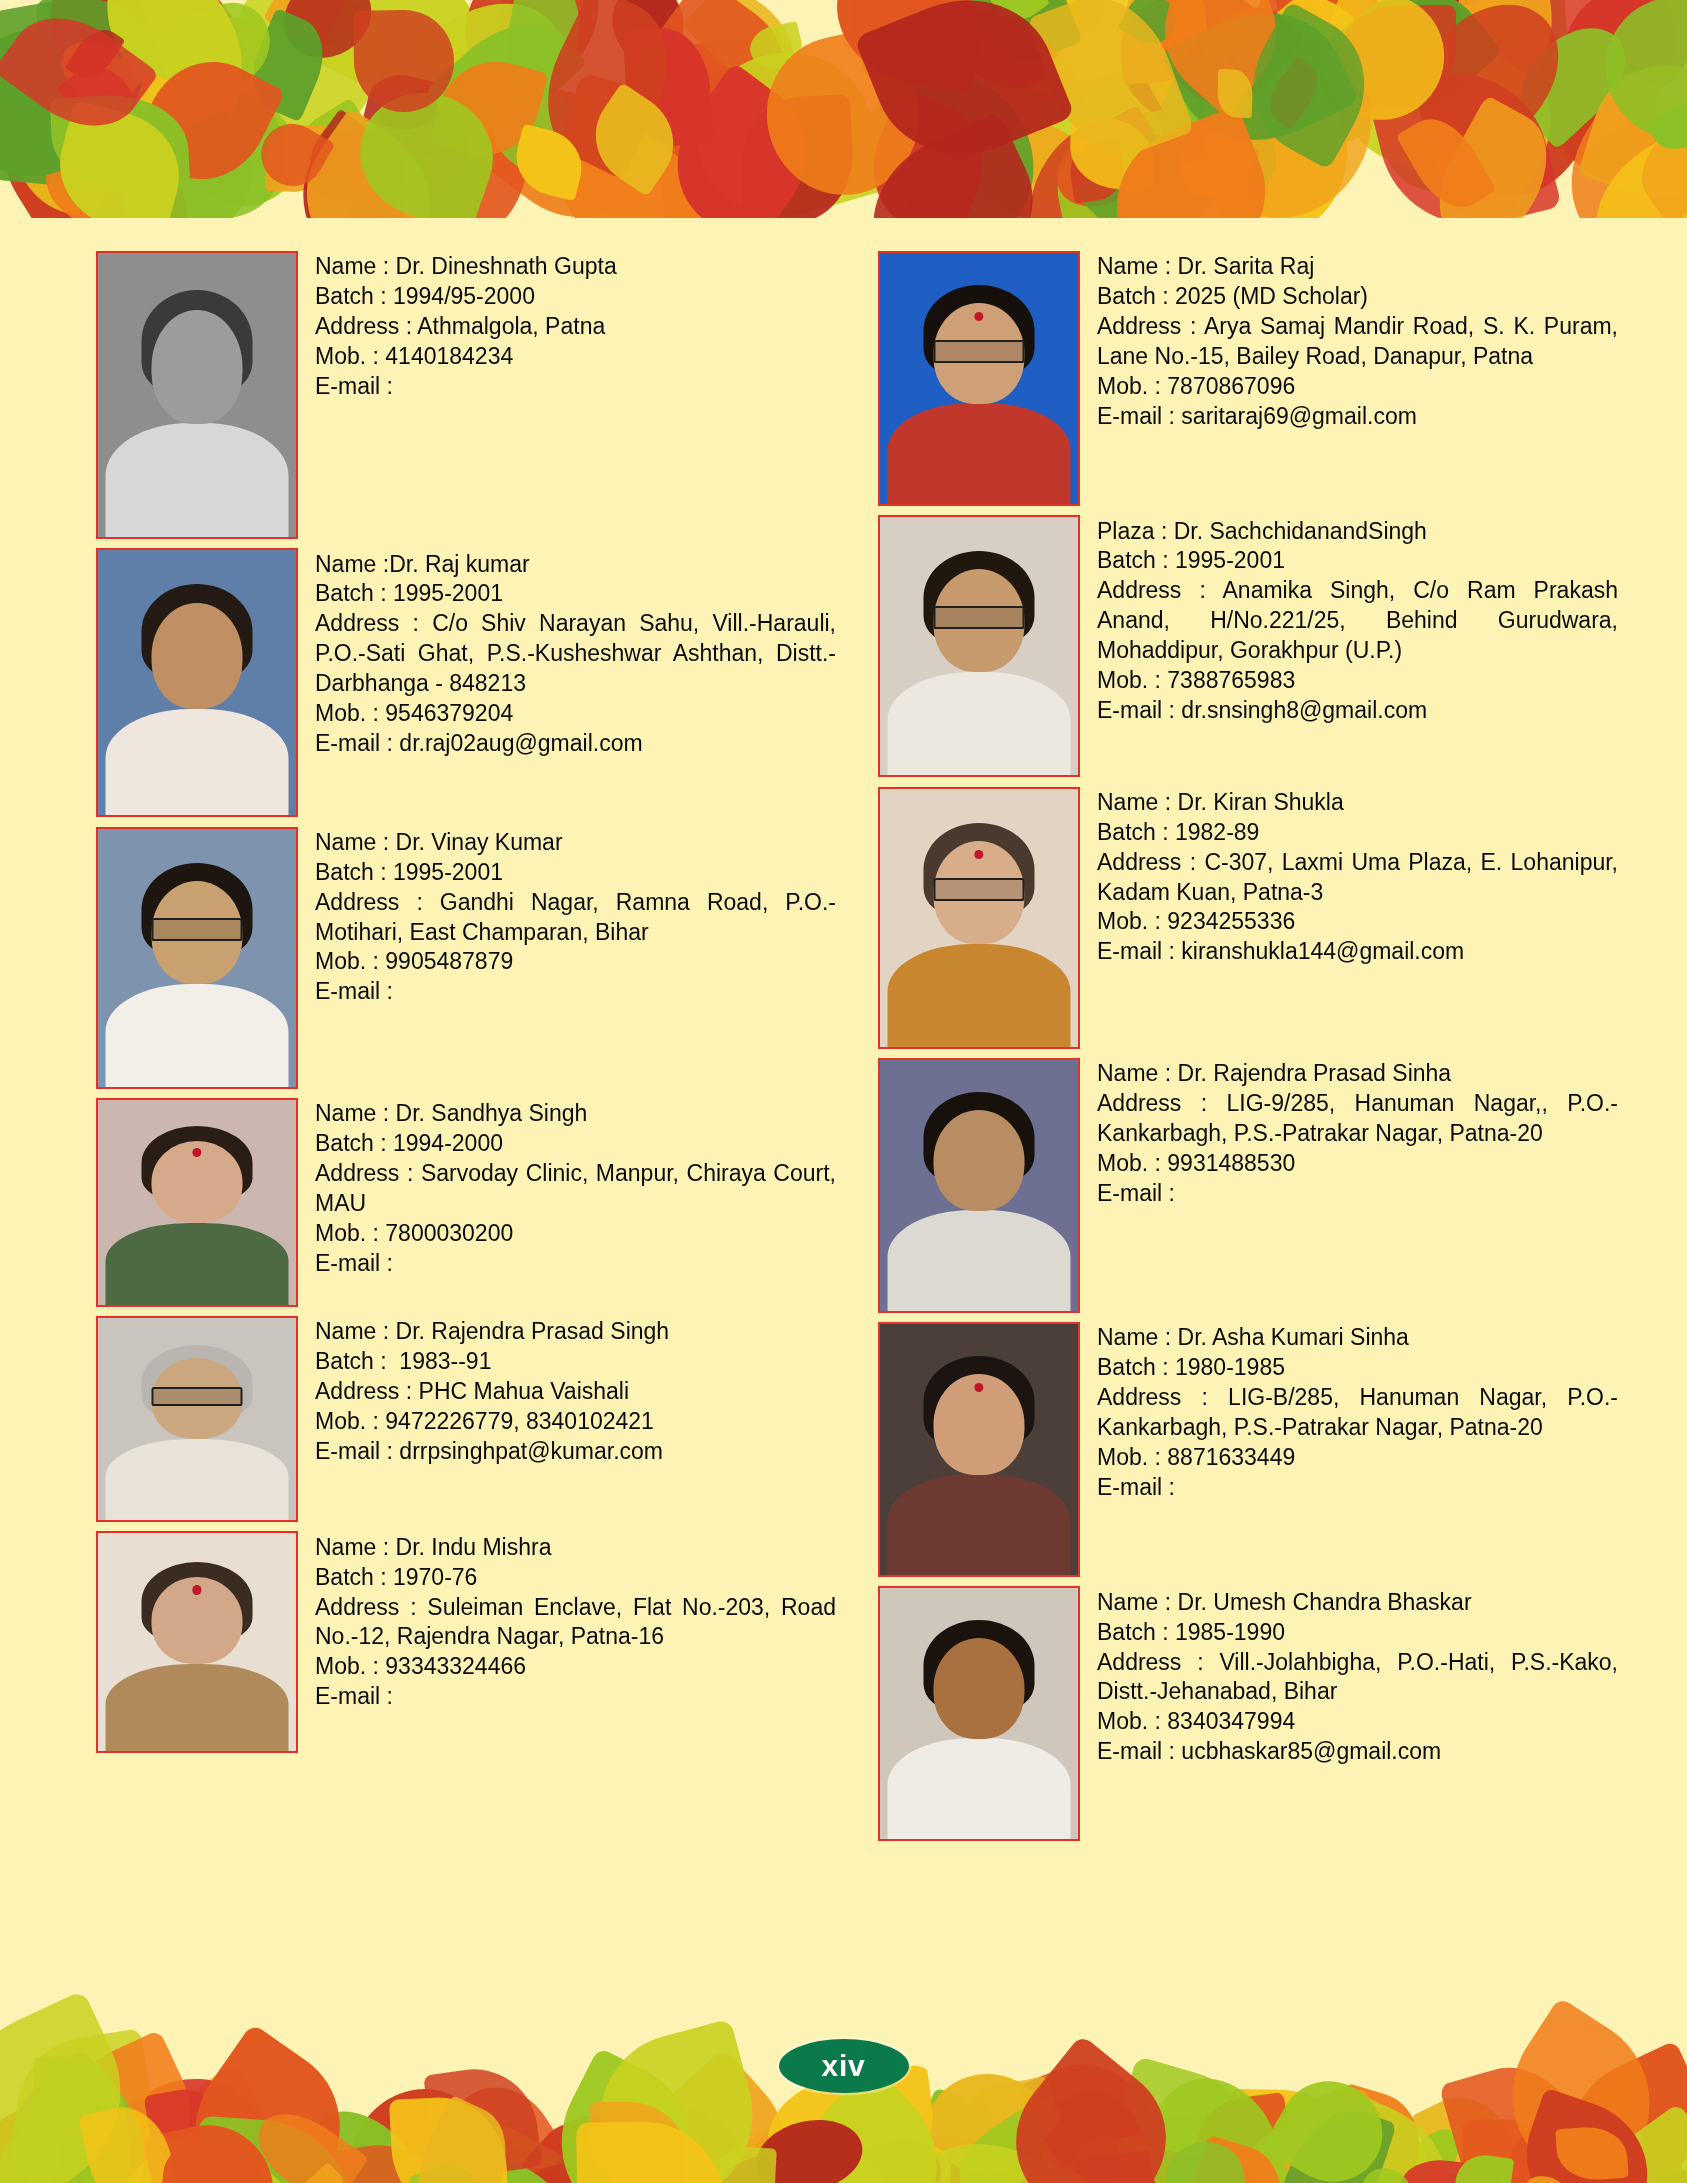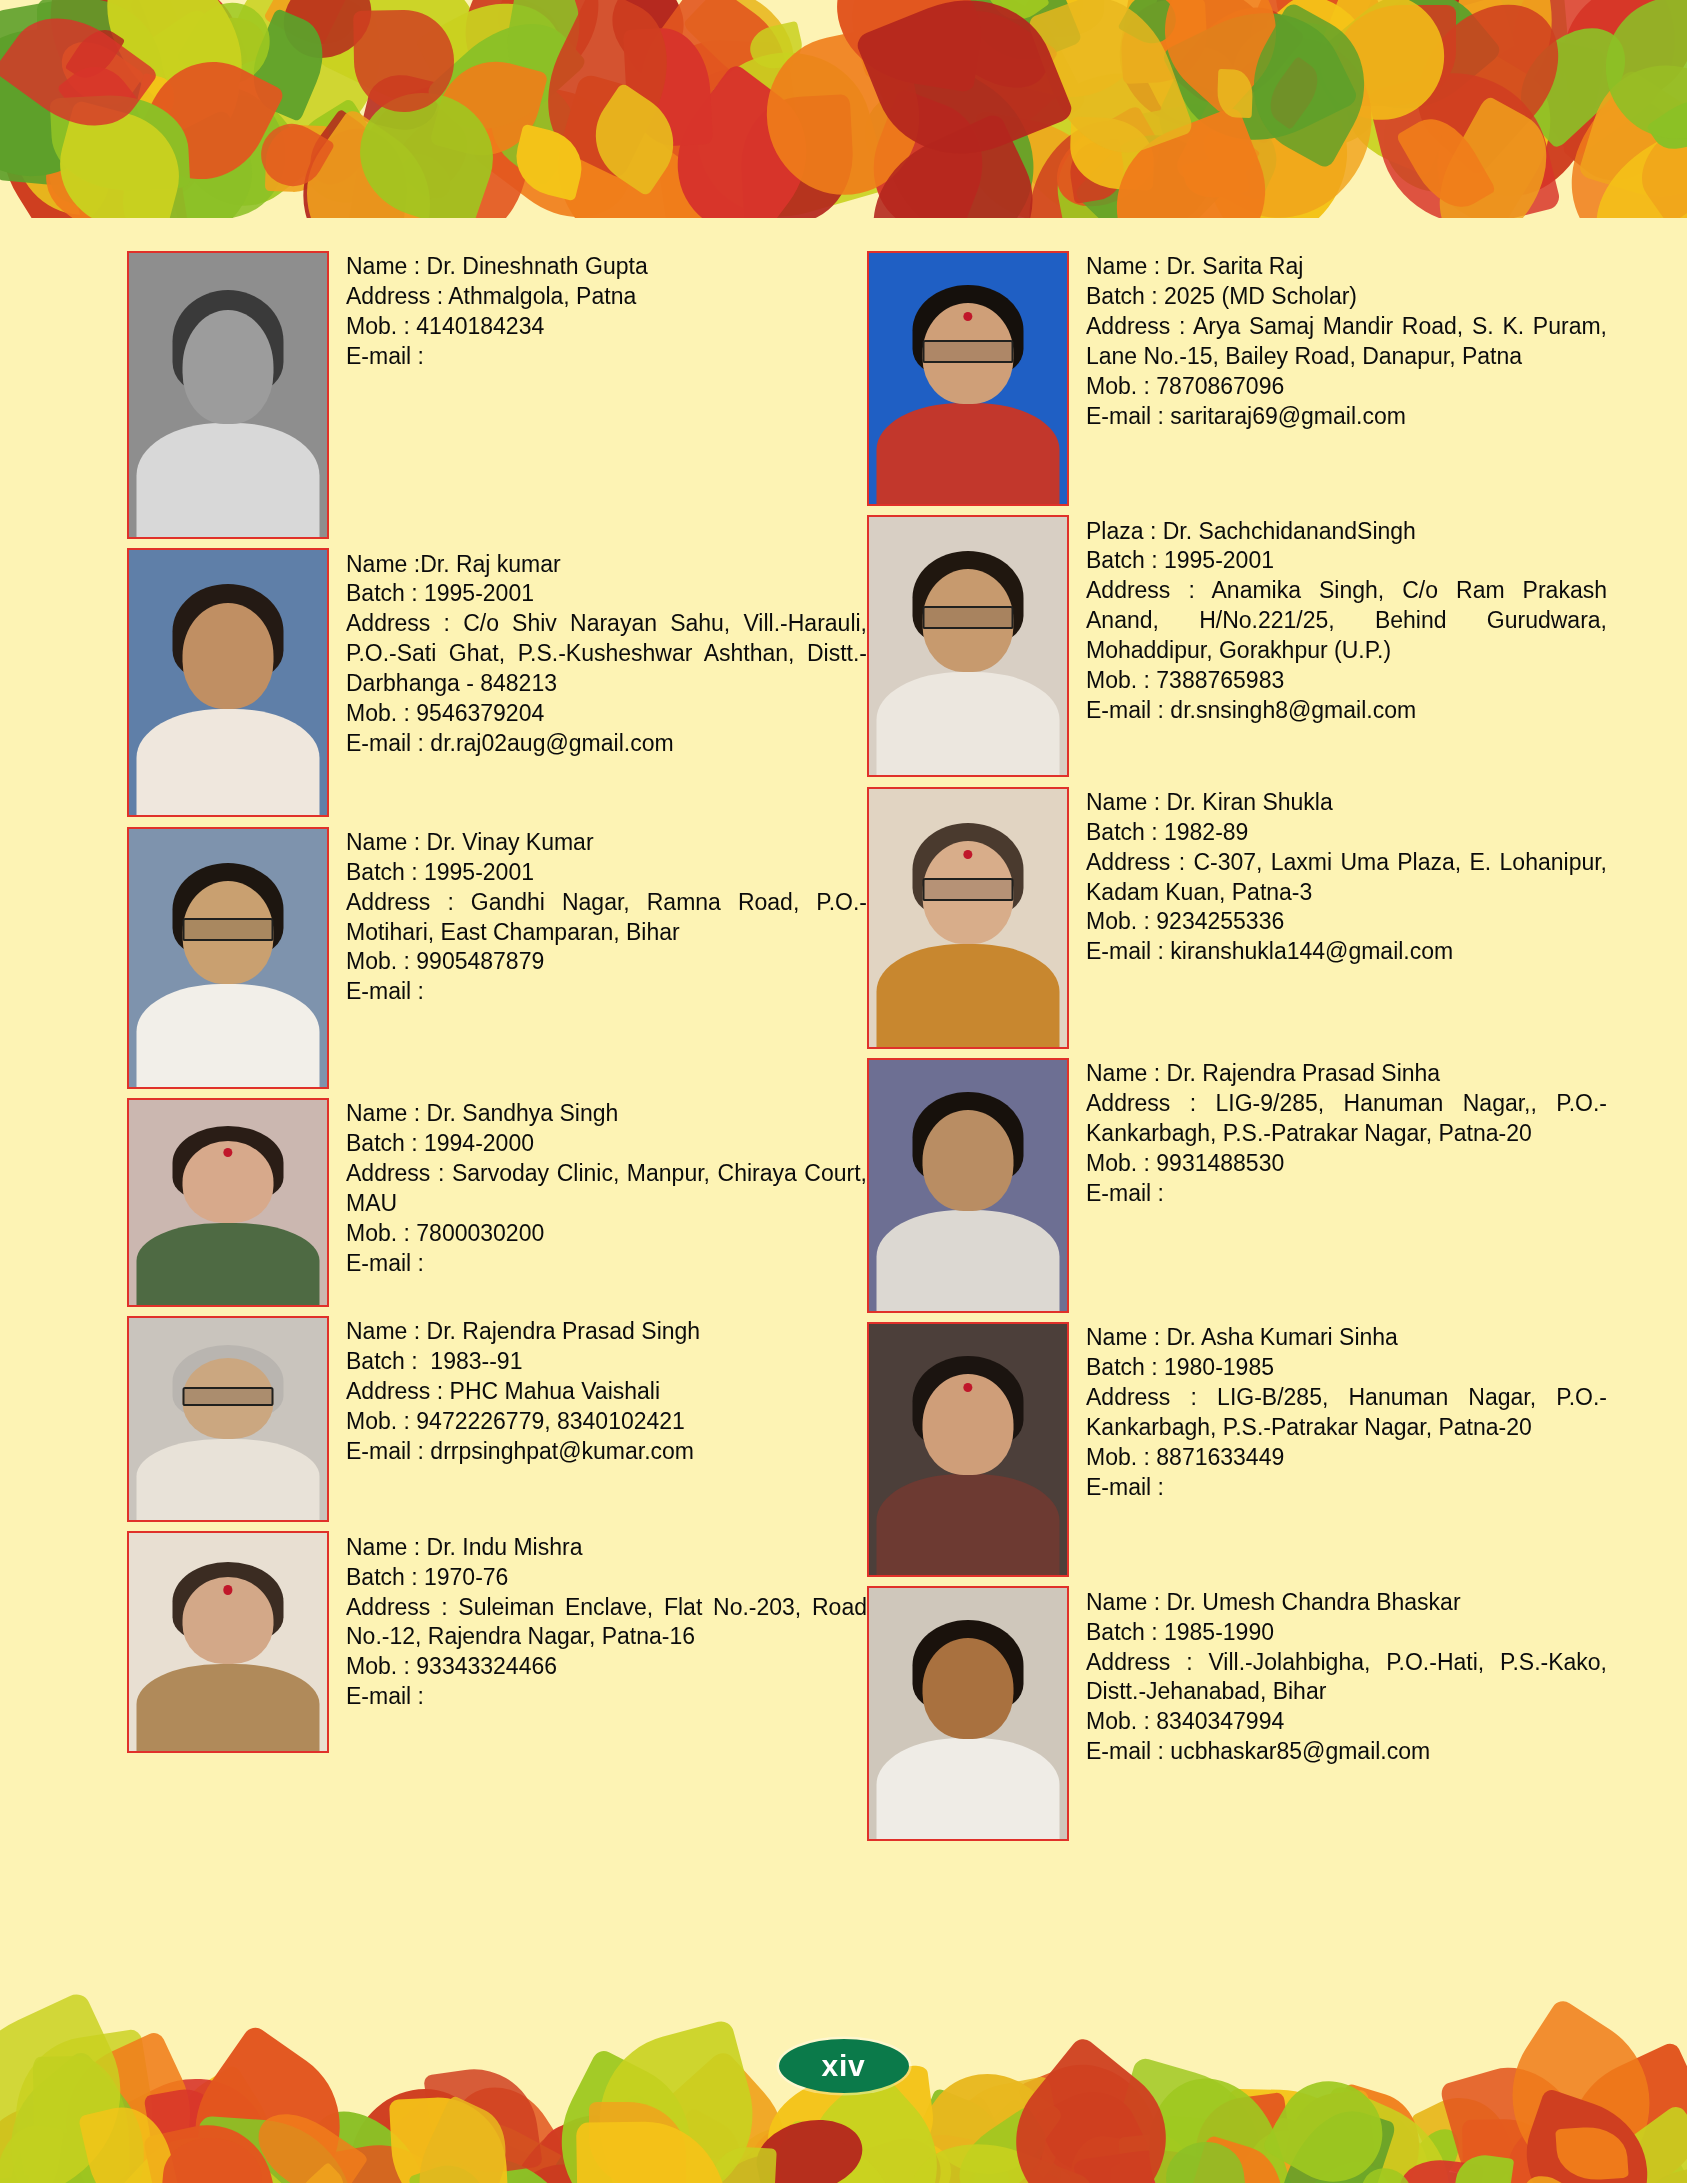--- a/index.html
+++ b/index.html
@@ -36,24 +36,25 @@
 
   .content {
     position: absolute;
     left: 0;
     top: 0;
     width: 1687px;
     height: 2183px;
   }
   .columns {
     position: absolute;
-    left: 103px;
+    left: 72px;
     top: 251px;
     width: 1522px;
     display: flex;
+    gap: 42px;
     padding-left: 24px;
   }
   .col {
     width: 740px;
     display: flex;
     flex-direction: column;
   }
   .entry {
     display: flex;
     align-items: flex-start;
@@ -460,20 +461,21 @@
             <div class="photo-frame" style="width: 198px; height: 284px;">
               <div class="photo">
                 <div class="ph-bg" style="background:#8e8e8e"></div>
                 <div class="ph-body" style="width:183px;height:114px;background:#d8d8d8"></div>
                 <div class="ph-hair" style="top:37px;width:111px;height:103px;background:#3a3a3a"></div>
                 <div class="ph-head" style="top:57px;width:91px;height:114px;background:#9c9c9c"></div>
               </div>
             </div>
             <div class="details">
               <div class="line">Name : Dr. Dineshnath Gupta</div>
+              <div class="line">Batch : 1994/95-2000</div>
               <div class="line justify">Address : Athmalgola, Patna</div>
               <div class="line">Mob. : 4140184234</div>
               <div class="line">E-mail :</div>
             </div>
           </div>
           <div class="entry">
             <div class="photo-frame" style="width: 198px; height: 265px;">
               <div class="photo">
                 <div class="ph-bg" style="background:#5f7fa8"></div>
                 <div class="ph-body" style="width:183px;height:106px;background:#efe7dd"></div>

